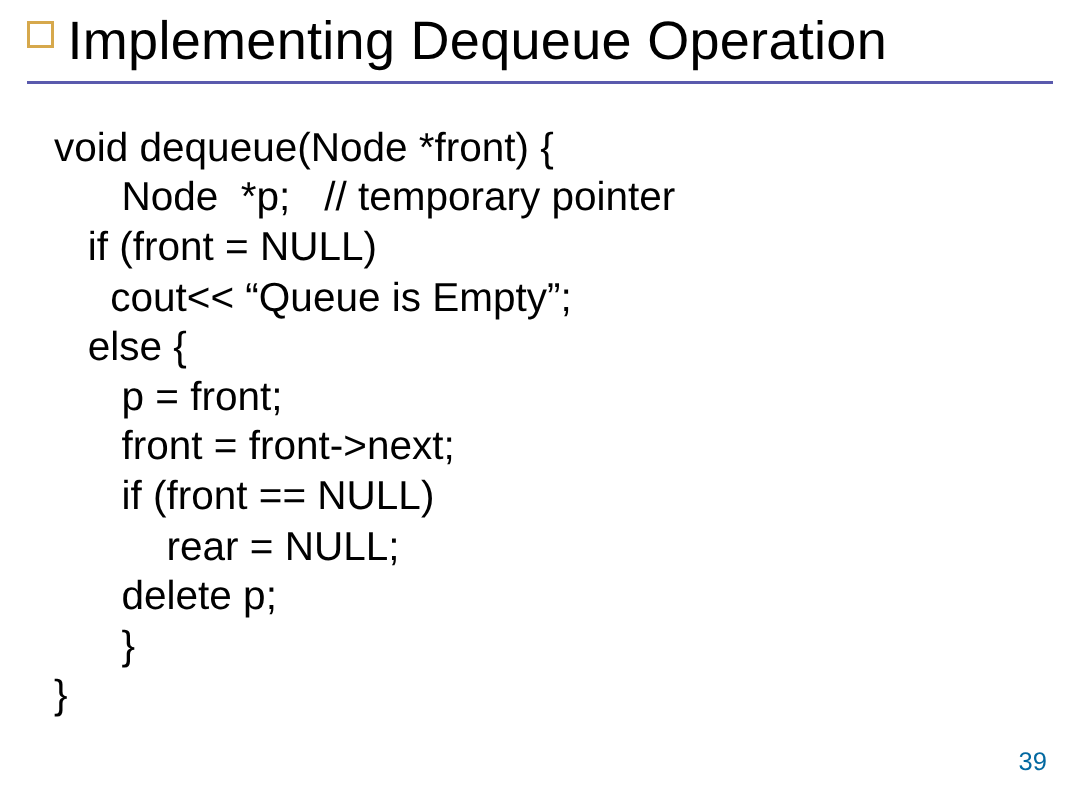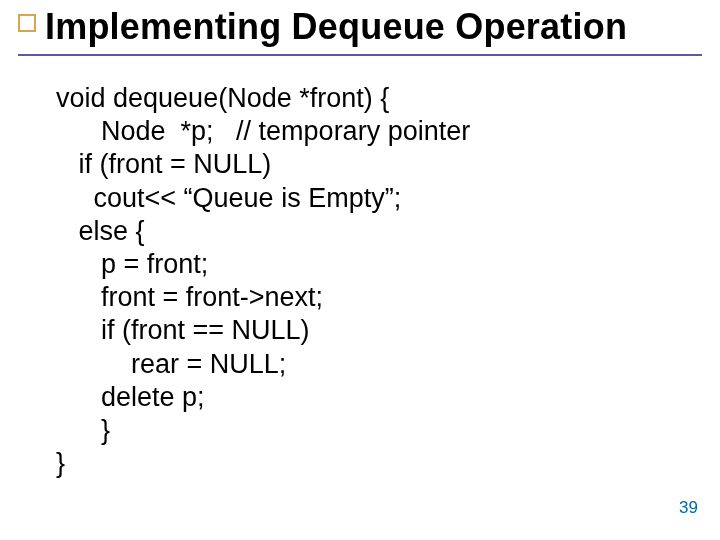--- a/index.html
+++ b/index.html
@@ -20,40 +20,38 @@
       border: 2px solid #d6a84c;
       background: transparent;
     }
     .title {
       position: absolute;
       left: 45px;
       top: 6px;
       font-size: 36px;
       color: #000000;
       letter-spacing: 0.2px;
-      font-weight: bold;
     }
     .title-underline {
       position: absolute;
       left: 18px;
       top: 54px;
       width: 684px;
       height: 2px;
       background: #5a5aad;
     }
     .code-block {
       position: absolute;
       left: 36px;
       top: 82px;
       font-size: 27px;
       line-height: 1.23;
       color: #000000;
       white-space: pre;
       font-family: Arial, Helvetica, sans-serif;
-      margin-left: 20px;
     }
     .page-number {
       position: absolute;
       right: 22px;
       bottom: 22px;
       font-size: 17px;
       color: #0369a1;
     }
   </style>
 </head>

